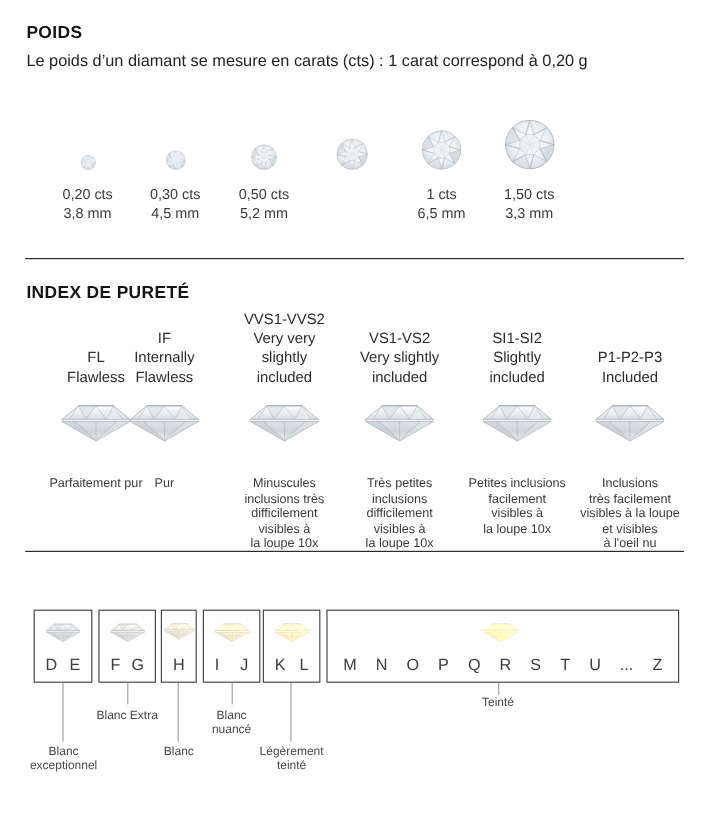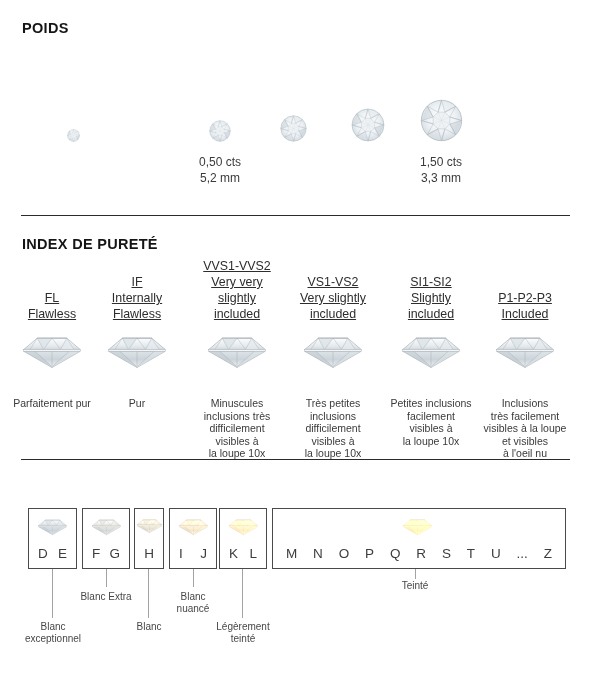--- a/index.html
+++ b/index.html
@@ -13,23 +13,23 @@
   
   .wcol{position:absolute;top:92px;width:90px;text-align:center;}
   .wdiamond{height:50px;display:flex;align-items:flex-end;justify-content:center;}
   .wlabel{margin-top:12px;font-size:12px;line-height:16px;color:#3a3a3a;}
   .s0{width:13px;height:13px}.s1{width:17px;height:17px}.s2{width:22px;height:22px}
   .s3{width:27px;height:27px}.s4{width:34px;height:34px}.s5{width:43px;height:43px}
   .w0{left:28px}.w1{left:101px}.w2{left:175px}.w3{left:248px}.w4{left:323px}.w5{left:396px}
 
   
   .pcol{position:absolute;top:252px;width:104px;text-align:center;}
-  .p0{left:0}.p1{left:85px}.p2{left:185px}.p3{left:281px}.p4{left:379px}.p5{left:473px}
+  .p0{left:28px}.p1{left:85px}.p2{left:185px}.p3{left:281px}.p4{left:379px}.p5{left:473px}
   .pcode{height:70px;display:flex;flex-direction:column;justify-content:flex-end;
-         font-size:12.4px;line-height:16px;color:#2d2d2d;white-space:pre-line;text-decoration:underline;}
+         font-size:12.4px;line-height:16px;color:#2d2d2d;white-space:pre-line;}
   .pdiamond{margin-top:10px;height:38px;display:flex;justify-content:center;}
   .pdiamond svg{width:62px;height:38px;}
   .pdesc{margin-top:27px;font-size:10.5px;line-height:12.6px;color:#3a3a3a;white-space:pre-line;}
 
   
   .cbox{position:absolute;top:508px;height:61px;border:1px solid #4a4a4a;box-sizing:border-box;background:#fff;}
   .b0{left:28px;width:49px}.b1{left:82px;width:48px}.b2{left:134px;width:30px}
   .b3{left:169px;width:48px}.b4{left:219px;width:48px}.b5{left:272px;width:294px}
   .bdiamond{position:absolute;top:8px;left:0;right:0;display:flex;justify-content:center;}
   .bdiamond svg{width:31px;height:19px;}
@@ -128,26 +128,42 @@
       </g>
       <rect x="4" y="28.5" width="92" height="3" fill="#f3f5f7" stroke="#9aa4ab" stroke-width="0.6"></rect>
       <line x1="26" y1="10" x2="74" y2="10" stroke="#8f99a0" stroke-width="1"></line>
     </symbol>
   </defs>
 </svg>
 
 <div class="page">
 
   <div class="sec-title" style="top:20px">POIDS</div>
+  <div class="subtitle">Le poids d’un diamant se mesure en carats (cts) : 1 carat correspond à 0,20 g</div>
 
   <div class="wcol w0">
     <div class="wdiamond">
         <svg class="s0">
           <use href="#dtop" xlink:href="#dtop"></use>
         </svg>
+      </div>
+    <div class="wlabel">
+        <div>0,20 cts</div>
+        <div>3,8 mm</div>
+      </div>
+  </div>
+  <div class="wcol w1">
+    <div class="wdiamond">
+        <svg class="s1">
+          <use href="#dtop" xlink:href="#dtop"></use>
+        </svg>
+      </div>
+    <div class="wlabel">
+        <div>0,30 cts</div>
+        <div>4,5 mm</div>
       </div>
   </div>
   <div class="wcol w2">
     <div class="wdiamond">
         <svg class="s2">
           <use href="#dtop" xlink:href="#dtop"></use>
         </svg>
       </div>
     <div class="wlabel">
         <div>0,50 cts</div>
@@ -159,20 +175,24 @@
         <svg class="s3">
           <use href="#dtop" xlink:href="#dtop"></use>
         </svg>
       </div>
   </div>
   <div class="wcol w4">
     <div class="wdiamond">
         <svg class="s4">
           <use href="#dtop" xlink:href="#dtop"></use>
         </svg>
+      </div>
+    <div class="wlabel">
+        <div>1 cts</div>
+        <div>6,5 mm</div>
       </div>
   </div>
   <div class="wcol w5">
     <div class="wdiamond">
         <svg class="s5">
           <use href="#dtop" xlink:href="#dtop"></use>
         </svg>
       </div>
     <div class="wlabel">
         <div>1,50 cts</div>

